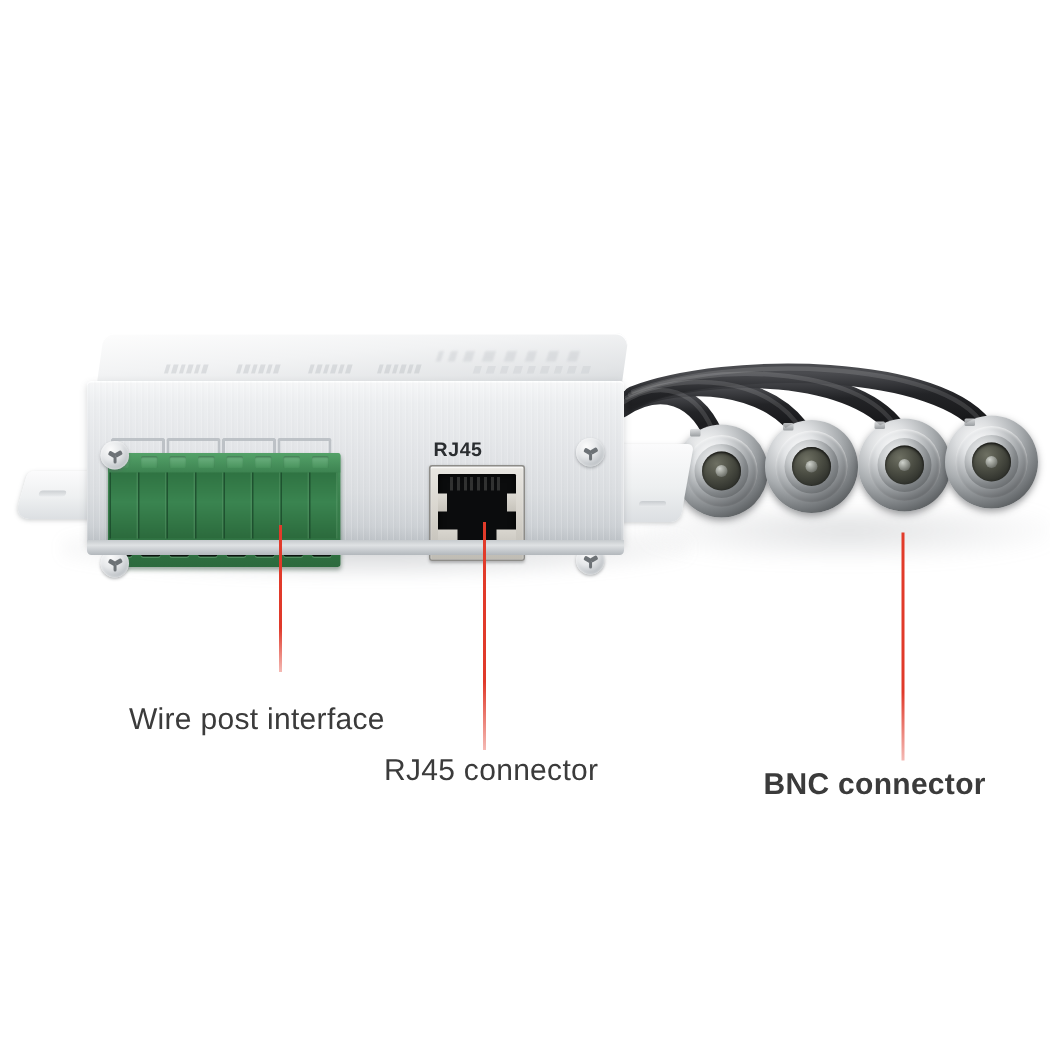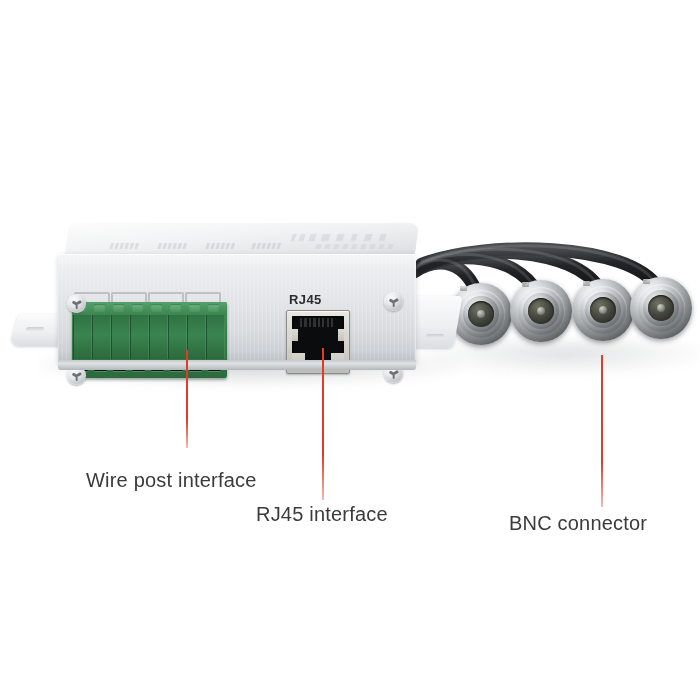--- a/index.html
+++ b/index.html
@@ -608,18 +608,18 @@
       </div>
     </div>
 
     <div class="front-lip"></div>
   </div>
 
   <div class="ann-line" style="left:186px; top:350px; height:98px;"></div>
   <div class="ann-text" style="left:86px; top:469px;">Wire post interface</div>
 
   <div class="ann-line" style="left:322px; top:348px; height:152px;"></div>
-  <div class="ann-text" style="left:256px; top:503px;">RJ45 interface</div>
+  <div class="ann-text" style="left:256px; top:503px;">RJ45 connector</div>
 
   <div class="ann-line" style="left:601px; top:355px; height:152px;"></div>
-  <div class="ann-text" style="left:509px; top:512px;">BNC connector</div>
+  <div class="ann-text" style="left:509px; top:512px;font-weight:bold;">BNC connector</div>
 
 </div>
 
 </body></html>

